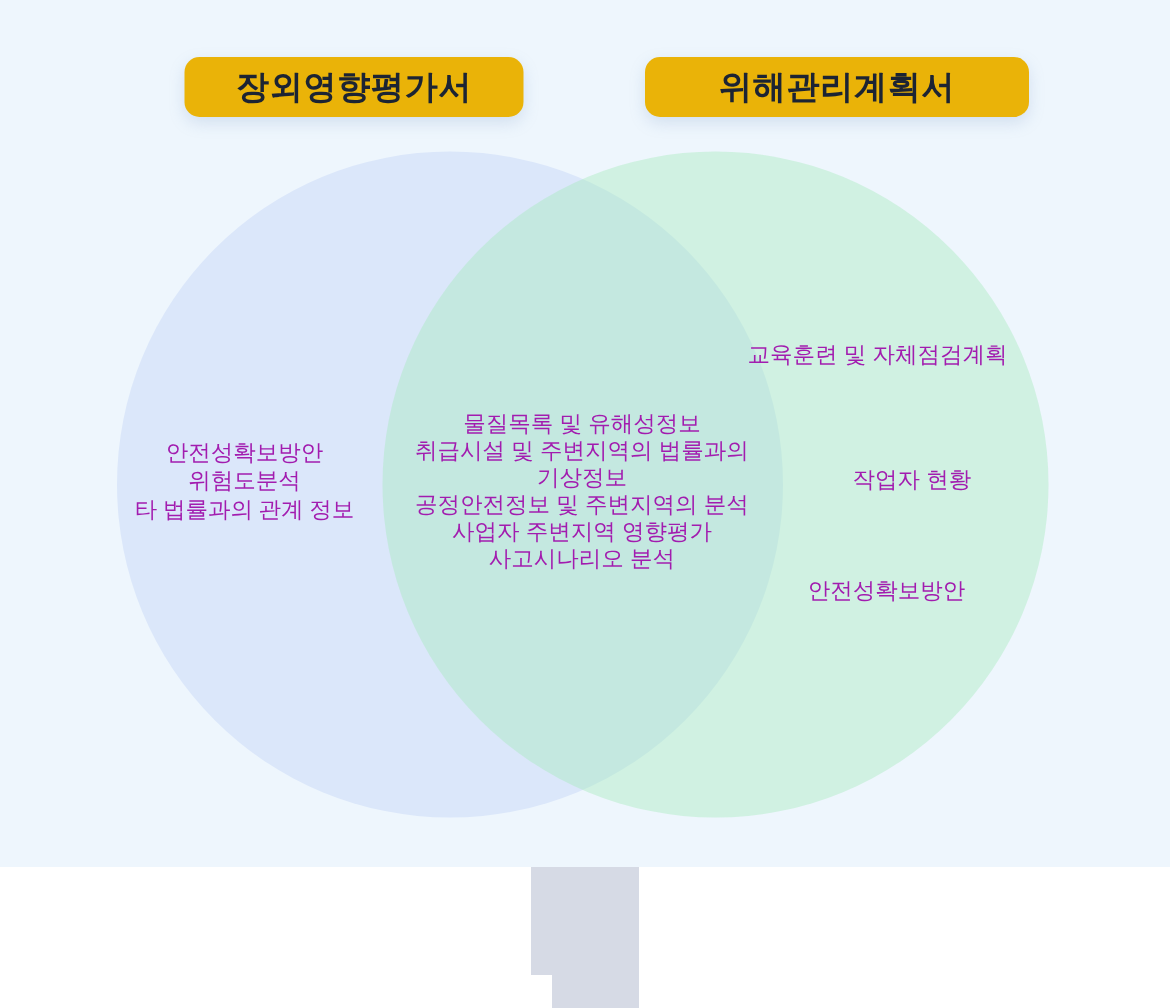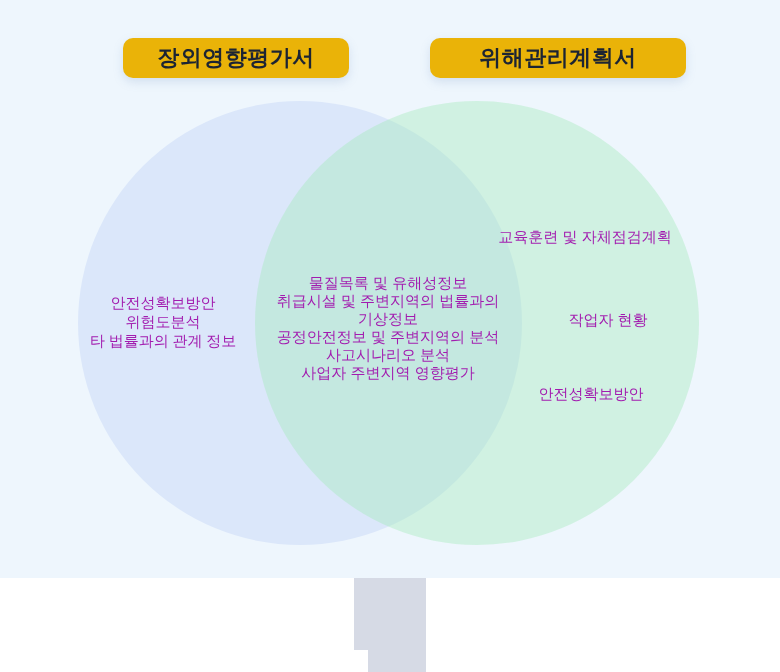--- a/index.html
+++ b/index.html
@@ -96,22 +96,22 @@
     <div>안전성확보방안</div>
     <div>위험도분석</div>
     <div>타 법률과의 관계 정보</div>
   </div>
 
   <div class="vtext center-block">
     <div>물질목록 및 유해성정보</div>
     <div>취급시설 및 주변지역의 법률과의</div>
     <div>기상정보</div>
     <div>공정안전정보 및 주변지역의 분석</div>
+    <div>사업자 주변지역 영향평가</div>
     <div>사고시나리오 분석</div>
-    <div>사업자 주변지역 영향평가</div>
   </div>
 
   <div class="vtext right-block">
     <div>교육훈련 및 자체점검계획</div>
   </div>
 
   <div class="vtext right-item-a">작업자 현황</div>
   <div class="vtext right-item-b">안전성확보방안</div>
 
   <div class="gray-frag-upper"></div>

